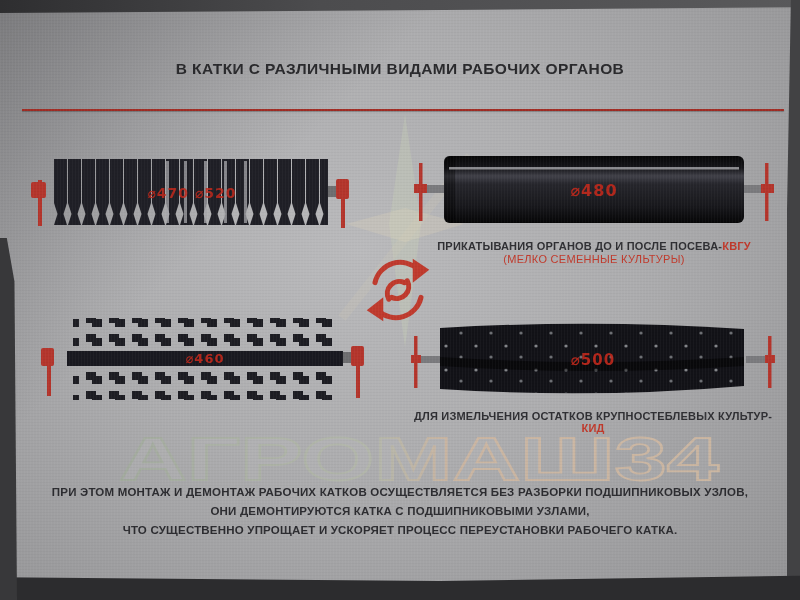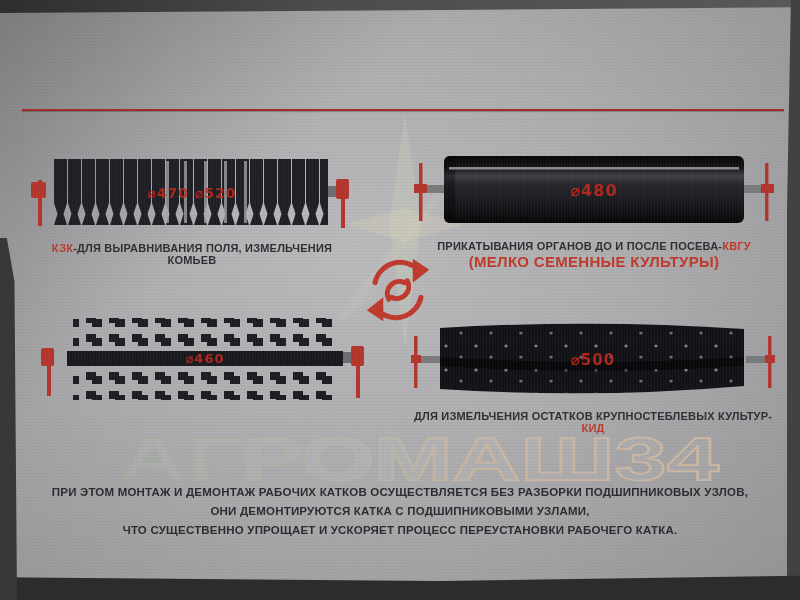--- a/index.html
+++ b/index.html
@@ -13,21 +13,21 @@
          background-image:
            repeating-linear-gradient(90deg, rgba(255,255,255,0.05) 0 1px, transparent 1px 3px),
            repeating-linear-gradient(0deg, rgba(0,0,0,0.04) 0 1px, transparent 1px 3px);}
   .title{position:absolute;top:58px;left:0;width:100%;text-align:center;
          color:#29292c;font-weight:bold;font-size:15.5px;line-height:21px;letter-spacing:.4px;}
   .divider{position:absolute;top:109px;left:22px;width:762px;height:2px;background:#a02c24;
          box-shadow:0 1px 1px rgba(0,0,0,0.25);}
   .fig{position:absolute;}
   .cap{text-align:center;font-size:11px;font-weight:bold;color:#2f2f33;letter-spacing:.2px;margin-top:2px;}
   .cap .model{color:#c0392b;}
-  .subcap{text-align:center;font-size:15px;font-weight:bold;color:#c0392b;letter-spacing:.3px;margin-top:1px;}
+  .subcap{text-align:center;font-size:11px;font-weight:normal;color:#c0392b;letter-spacing:.3px;margin-top:1px;}
   .dia{font-weight:bold;}
   .swap{position:absolute;left:352px;top:244px;}
   .wm{position:absolute;left:104px;top:422px;pointer-events:none;}
   .bg-logo{position:absolute;left:330px;top:112px;pointer-events:none;}
   .footer{position:absolute;top:483px;left:0;width:100%;text-align:center;
          color:#2c2c30;font-weight:bold;font-size:11.5px;line-height:19px;letter-spacing:.2px;}
   .edge{position:absolute;pointer-events:none;}
   .edge-top{top:0;left:0;width:800px;height:13px;
          background:linear-gradient(to right,#2e2e30,#4c4c4e 40%,#59595b);
          clip-path:polygon(0 0,100% 0,100% 55%,60% 75%,0 100%);}
@@ -45,20 +45,21 @@
 
   <div class="shade-tl"></div>
 
   <svg class="bg-logo" width="150" height="240" viewBox="0 0 150 240">
     <polygon points="75,2 91,112 75,236 59,112" fill="#ccd6b8" opacity="0.28"></polygon>
     <polygon points="16,112 75,96 134,112 75,130" fill="#e3d9bd" opacity="0.25"></polygon>
     <line x1="12" y1="206" x2="140" y2="44" stroke="#d8d0b6" stroke-width="9" opacity="0.18"></line>
   </svg>
 
   <div class="title">
+    <div>В КАТКИ С РАЗЛИЧНЫМИ ВИДАМИ РАБОЧИХ ОРГАНОВ</div>
   </div>
   <div class="divider"></div>
 
   <div class="fig" style="left:26px;top:148px;width:332px;">
     <svg width="332" height="88" viewBox="0 0 332 88">
       <defs>
         <pattern id="kzkTeeth" width="14" height="66" patternUnits="userSpaceOnUse">
           <path d="M0,11 L3.5,0 L9.5,0 L13,11 L13,55 L9.5,66 L3.5,66 L0,55 Z" fill="#1f1f26"></path>
         </pattern>
       </defs>
@@ -74,23 +75,20 @@
         <rect x="198" y="13" width="3" height="62" fill="#a8a8ac"></rect>
         <rect x="218" y="13" width="3" height="62" fill="#a8a8ac"></rect>
       </g>
       <g>
         <rect x="302" y="38" width="8" height="11" fill="#6e6e70"></rect>
         <rect x="310" y="31" width="13" height="20" rx="2" fill="#b4352c"></rect>
         <rect x="315" y="36" width="4" height="44" fill="#b4352c"></rect>
       </g>
       <text x="166" y="50" text-anchor="middle" class="dia" font-size="14" letter-spacing="1" fill="#c2281b" opacity="0.85" font-family="DejaVu Sans, sans-serif" font-weight="bold">⌀470  ⌀520</text>
     </svg>
-    <div class="cap">
-      <span class="model">КЗК</span><span>-ДЛЯ ВЫРАВНИВАНИЯ ПОЛЯ, ИЗМЕЛЬЧЕНИЯ КОМЬЕВ</span>
-    </div>
   </div>
 
   <div class="fig" style="left:412px;top:146px;width:364px;">
     <svg width="364" height="88" viewBox="0 0 364 88">
       <defs>
         <linearGradient id="cylG" x1="0" y1="0" x2="0" y2="1">
           <stop offset="0%" stop-color="#070708"></stop>
           <stop offset="18%" stop-color="#16161a"></stop>
           <stop offset="30%" stop-color="#414149"></stop>
           <stop offset="42%" stop-color="#26262c"></stop>

